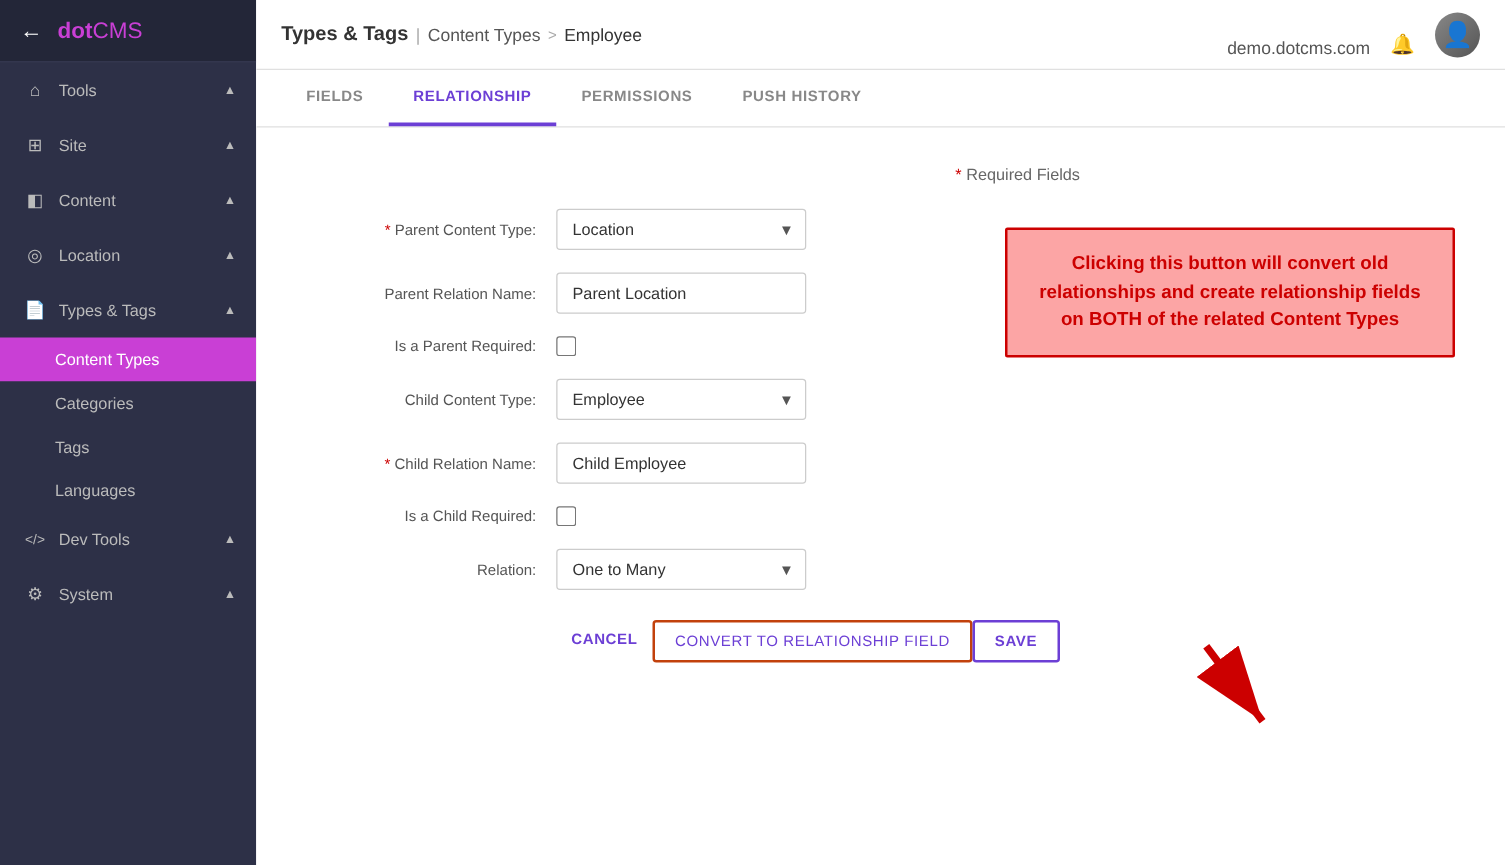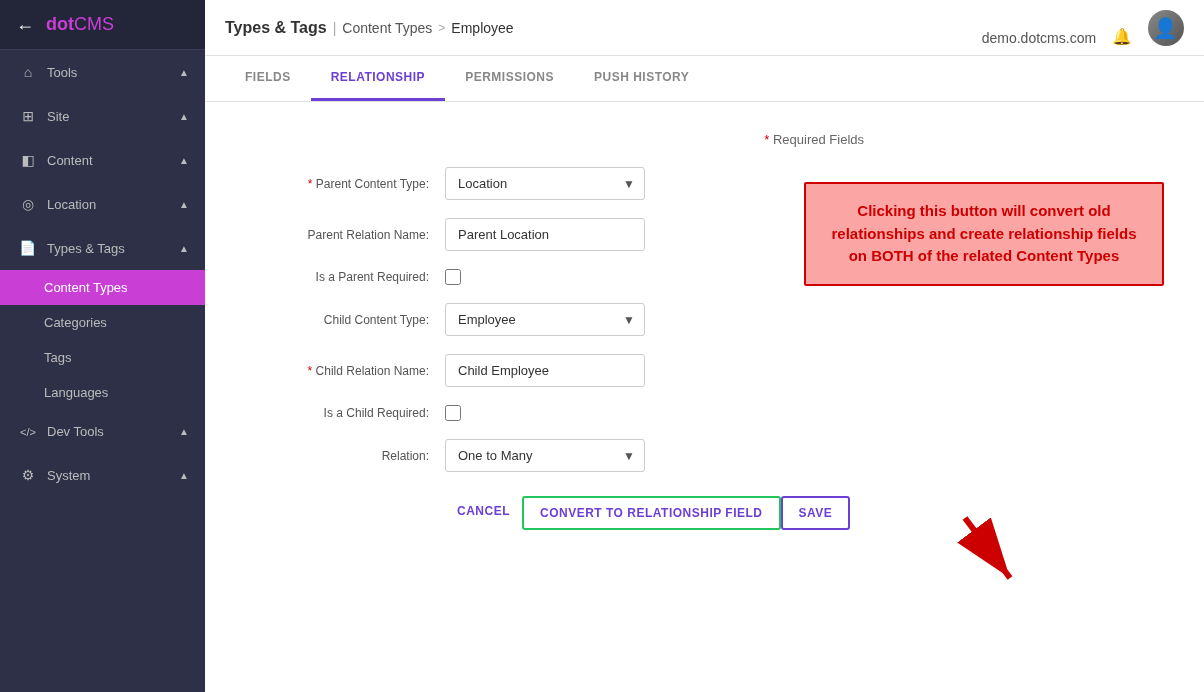--- a/index.html
+++ b/index.html
@@ -238,24 +238,24 @@
       color: #6c3fd5;
       font-size: 12px;
       font-weight: 700;
       letter-spacing: 0.5px;
       cursor: pointer;
       text-transform: uppercase;
       padding: 8px 12px;
     }
     .btn-convert {
       background: #fff;
-      border: 2px solid #22c55e;
+      border: 2px solid #c2410c;
       color: #6c3fd5;
       font-size: 12px;
-      font-weight: 700;
+      font-weight: 400;
       letter-spacing: 0.5px;
       cursor: pointer;
       text-transform: uppercase;
       padding: 8px 16px;
       border-radius: 3px;
     }
     .btn-save {
       background: #fff;
       border: 2px solid #6c3fd5;
       color: #6c3fd5;

